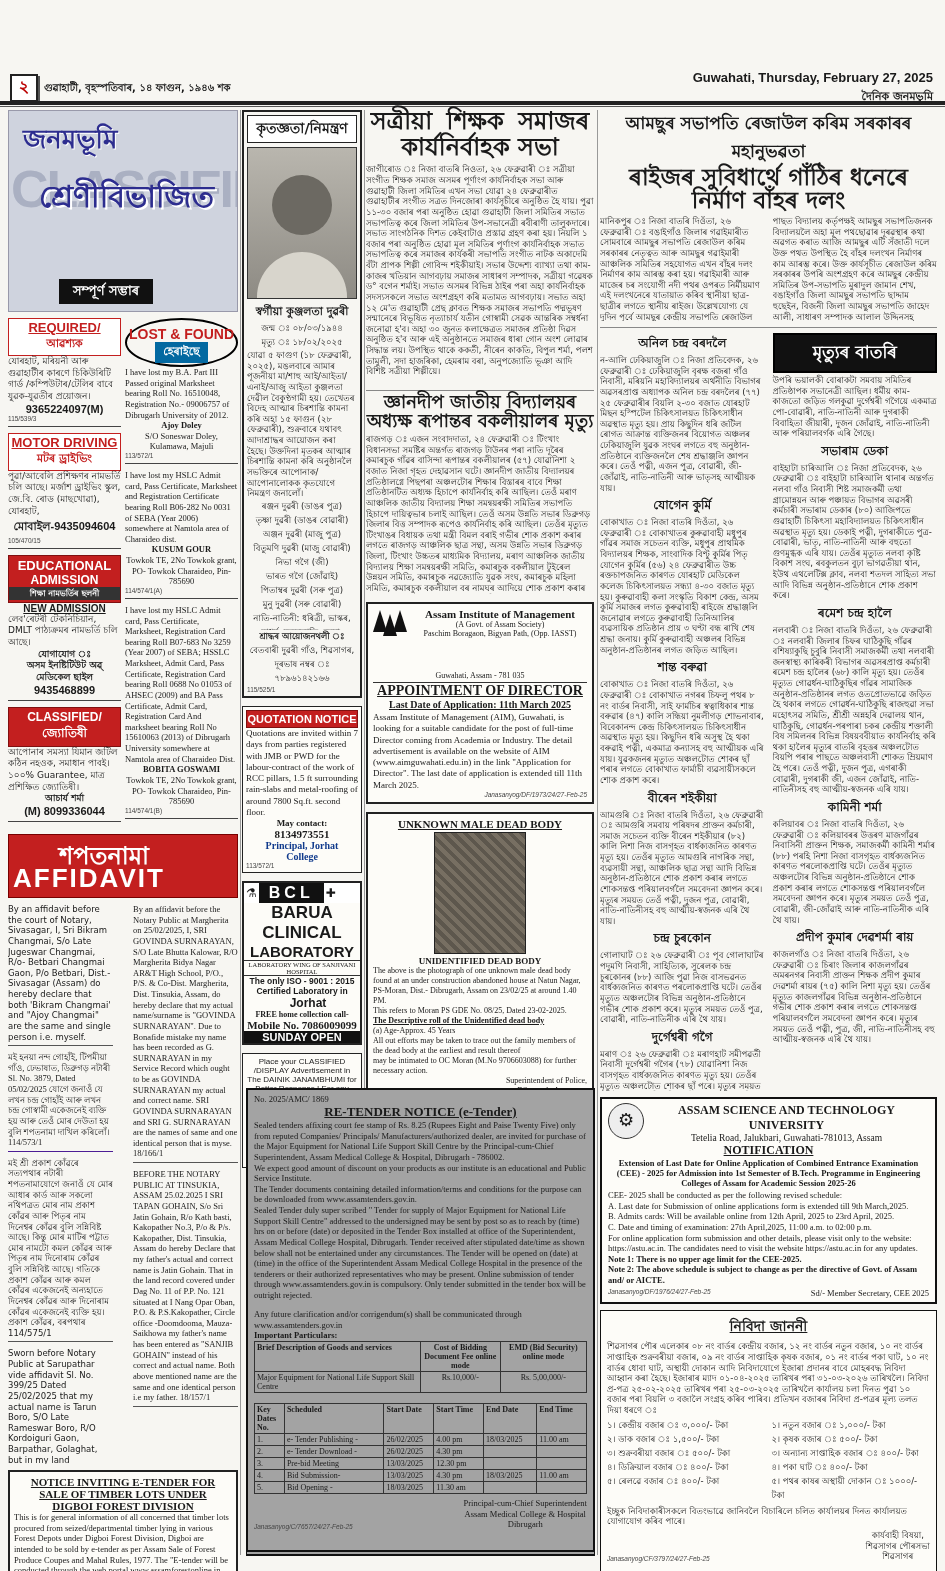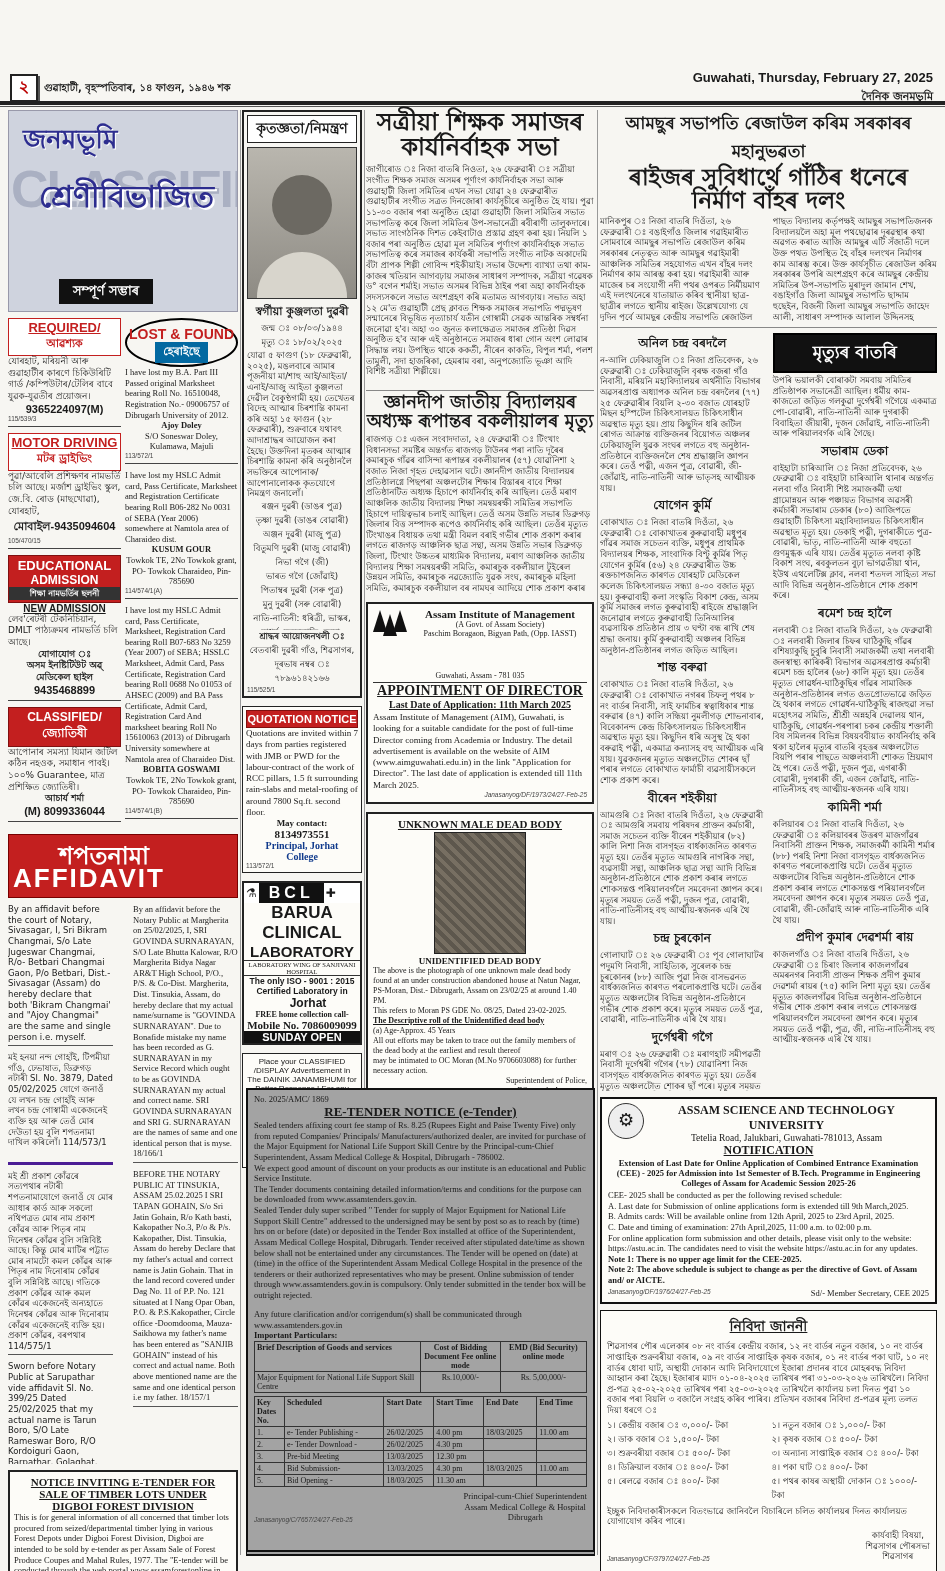--- a/index.html
+++ b/index.html
@@ -175,21 +175,21 @@
     </div>
 
     <div class="aff-banner">
       <div class="aff-as as">শপতনামা</div>
       <div class="aff-en">AFFIDAVIT</div>
     </div>
     <div style="display:flex;gap:20px;height:560px;overflow:hidden;">
       <div style="width:50%;" class="cut">
 
       <div class="small as" style="margin-bottom:6px;border-bottom:1px solid #555;padding-bottom:3px;">By an affidavit before the court of Notary, Sivasagar, I, Sri Bikram Changmai, S/o Late Jugeswar Changmai, R/o- Betbari Changmai Gaon, P/o Betbari, Dist.- Sivasagar (Assam) do hereby declare that both 'Bikram Changmai' and "Ajoy Changmai" are the same and single person i.e. myself.</div>
-          <div class="small as" style="margin-bottom:6px;border-bottom:3px solid #4c1d95;padding-bottom:14px;">মই হনয়া নন্দ গোহাঁই, টিপমীয়া গাঁও, ঢেভাষাত, ডিব্ৰুগড় নটাৰী Sl. No. 3879, Dated 05/02/2025 যোগে জনাওঁ যে লখন চন্দ্ৰ গোহাঁই আৰু লখন চন্দ্ৰ গোস্বামী একেজনেই ব্যক্তি হয় আৰু তেওঁ মোৰ দেউতা হয় বুলি শপতনামা দাখিল কৰিলোঁ।  114/573/1</div>
+          <div class="small as" style="margin-bottom:6px;border-bottom:1px solid #4c1d95;padding-bottom:3px;font-family:Liberation Serif, serif;">মই হনয়া নন্দ গোহাঁই, টিপমীয়া গাঁও, ঢেভাষাত, ডিব্ৰুগড় নটাৰী Sl. No. 3879, Dated 05/02/2025 যোগে জনাওঁ যে লখন চন্দ্ৰ গোহাঁই আৰু লখন চন্দ্ৰ গোস্বামী একেজনেই ব্যক্তি হয় আৰু তেওঁ মোৰ দেউতা হয় বুলি শপতনামা দাখিল কৰিলোঁ।  114/573/1</div>
           <div class="small as" style="margin-bottom:6px;border-bottom:1px solid #555;padding-bottom:3px;">মই শ্ৰী প্ৰকাশ কোঁৱৰে সত্যপথাৰ নটাৰী শপতনামাযোগে জনাওঁ যে মোৰ আধাৰ কাৰ্ড আৰু সকলো নথিপত্ৰত মোৰ নাম প্ৰকাশ কোঁৱৰ আৰু পিতৃৰ নাম দিনেশ্বৰ কোঁৱৰ বুলি সন্নিবিষ্ট আছে। কিন্তু মোৰ মাটিৰ পট্টাত মোৰ নামটো কমল কোঁৱৰ আৰু পিতৃৰ নাম দিনোৰাম কোঁৱৰ বুলি সন্নিবিষ্ট আছে। গতিকে প্ৰকাশ কোঁৱৰ আৰু কমল কোঁৱৰ একেজনেই অন্যহাতে দিনেশ্বৰ কোঁৱৰ আৰু দিনোৰাম কোঁৱৰ একেজনেই ব্যক্তি হয়।  প্ৰকাশ কোঁৱৰ, বৰপথাৰ  114/575/1</div>
           <div class="small as" style="margin-bottom:6px;border-bottom:1px solid #555;padding-bottom:3px;">Sworn before Notary Public at Sarupathar vide affidavit Sl. No. 399/25 Dated 25/02/2025 that my actual name is Tarun Boro, S/O Late Rameswar Boro, R/O Kordoiguri Gaon, Barpathar, Golaghat, but in my land documents covered by P.P. No. 73 situated at Kordoiguri Gaon under Barpathar Mouza my name has been recorded as Punai Rajbongshi &amp; in Voter ID as Tarun Rajbongshi. All the above three names represents me only.  88/2/1</div>
         </div>
       <div style="width:50%;" class="cut">
 
       <div class="small" style="margin-bottom:6px;border-bottom:1px solid #555;padding-bottom:3px;">By an affidavit before the Notary Public at Margherita on 25/02/2025, I, SRI GOVINDA SURNARAYAN, S/O Late Bhutta Kalowar, R/O Margherita Bidya Nagar AR&amp;T High School, P/O., P/S. &amp; Co-Dist. Margherita, Dist. Tinsukia, Assam, do hereby declare that my actual name/surname is "GOVINDA SURNARAYAN". Due to Bonafide mistake my name has been recorded as G. SURNARAYAN in my Service Record which ought to be as GOVINDA SURNARAYAN my actual and correct name. SRI GOVINDA SURNARAYAN and SRI G. SURNARAYAN are the names of same and one identical person that is myse.  18/166/1</div>
           <div class="small" style="margin-bottom:6px;border-bottom:1px solid #555;padding-bottom:3px;">BEFORE THE NOTARY PUBLIC AT TINSUKIA, ASSAM 25.02.2025 I SRI TAPAN GOHAIN, S/o Sri Jatin Gohain, R/o Kath basti, Kakopather No.3, P/o &amp; P/s. Kakopather, Dist. Tinsukia, Assam do hereby Declare that my father's actual and correct name is Jatin Gohain. That in the land record covered under Dag No. 11 of P.P. No. 121 situated at I Nang Opar Oban, P.O. &amp; P.S.Kakopather, Circle office -Doomdooma, Mauza-Saikhowa my father's name has been entered as "SANJIB GOHAIN" instead of his correct and actual name. Both above mentioned name are the same and one identical person i.e my father.  18/157/1</div>
         </div>
     </div>
 
@@ -260,21 +260,21 @@
     </div>
 
     <div class="bx" style="margin-top:8px;padding:3px;">
       <div class="ctr" style="font-size:8px;font-family:'Liberation Sans',sans-serif;">Place your CLASSIFIED /DISPLAY Advertisement in The DAINIK JANAMBHUMI for Better Response ! For any Enquiry Feel FREE to Contact us at:</div>
       <div class="b" style="font-size:8.5px;font-family:'Liberation Sans',sans-serif;border-top:1px solid #333;margin-top:2px;">Jorhat : (0376) 2320033, 2321693, Guwahati:(0361) 2465327, Dibrugarh : (0373) 2321286, Tinssukia : (0374) 2351423.</div>
     </div>
   </div>
 
   <div class="col3">
     <div>
-      <div class="art-h as" style="font-size:24px;">সত্ৰীয়া শিক্ষক সমাজৰ</div>
+      <div class="art-h as" style="font-size:24px;font-family:Liberation Mono, monospace;">সত্ৰীয়া শিক্ষক সমাজৰ</div>
       <div class="art-h as" style="font-size:24px;">কাৰ্যনিৰ্বাহক সভা</div>
       <div class="small as cut" style="height:222px;margin-top:4px;">জাগীৰোড ঃ নিজা বাতৰি নিওতা, ২৬ ফেব্ৰুৱাৰী ঃ সত্ৰীয়া সংগীত শিক্ষক সমাজ অসমৰ পূৰ্ণাংগ কাৰ্যনিৰ্বাহক সভা আৰু গুৱাহাটী জিলা সমিতিৰ এখন সভা যোৱা ২৪ ফেব্ৰুৱাৰীত গুৱাহাটীৰ সংগীত সত্ৰত দিনজোৰা কাৰ্যসূচীৰে অনুষ্ঠিত হৈ যায়। পুৱা ১১-৩০ বজাৰ পৰা অনুষ্ঠিত হোৱা গুৱাহাটী জিলা সমিতিৰ সভাত সভাপতিত্ব কৰে জিলা সমিতিৰ উপ-সভানেত্ৰী ৰবীৰাণী তালুকদাৰে। সভাত সাংগঠনিক দিশত কেইবাটাও প্ৰস্তাৱ গ্ৰহণ কৰা হয়। নিয়লি ১ বজাৰ পৰা অনুষ্ঠিত হোৱা মূল সমিতিৰ পূৰ্ণাংগ কাৰ্যনিৰ্বাহক সভাত সভাপতিত্ব কৰে সমাজৰ কাৰ্যকৰী সভাপতি সংগীত নাটক অকাদেমি বঁটা প্ৰাপক শিল্পী গোবিন্দ শইকীয়াই। সভাৰ উদ্দেশ্য ব্যাখ্যা তথা কাম-কাজৰ খতিয়ান আগবঢ়ায় সমাজৰ সাধাৰণ সম্পাদক, সত্ৰীয়া গৱেষক ড° বগেন শৰ্মাই। সভাত অসমৰ বিভিন্ন ঠাইৰ পৰা অহা কাৰ্যনিৰ্বাহক সদস্যসকলে সভাত অংশগ্ৰহণ কৰি মতামত আগবঢ়ায়। সভাত অহা ১২ মে'ত গুৱাহাটী প্ৰেছ ক্লাবত শিক্ষক সমাজৰ সভাপতি পদ্মভূষণ সন্মানেৰে বিভূষিত নৃত্যাচাৰ্য যতীন গোস্বামী সেৱক আন্তৰিক সম্বৰ্ধনা জনোৱা হ'ব। অহা ৩০ জুনত কলাক্ষেত্ৰত সমাজৰ প্ৰতিষ্ঠা দিৱস অনুষ্ঠিত হ'ব আৰু এই অনুষ্ঠানতে সমাজৰ ধাৰা গোন অংশ লোৱাৰ সিদ্ধান্ত লয়। উপস্থিত থাকে ককৰ্তী, নীৰেন কাকতি, বিপুল শৰ্মা, পলশ তামুলী, সদা হাজৰিকা, হেমৰাম বৰা, অনুপজ্যোতি ভূঞা আদি বিশিষ্ট সত্ৰীয়া শিল্পীয়ে।</div>
     </div>
     <div style="margin-top:4px;border-top:1px solid #888;padding-top:2px;">
       <div class="art-h as" style="font-size:18px;">জ্ঞানদীপ জাতীয় বিদ্যালয়ৰ</div>
       <div class="art-h as" style="font-size:18px;">অধ্যক্ষ ৰূপান্তৰ বকলীয়ালৰ মৃত্যু</div>
       <div class="small as cut" style="height:160px;margin-top:3px;">ৰাজগড় ঃ এজন সংবাদদাতা, ২৪ ফেব্ৰুৱাৰী ঃ টিংখাং বিধানসভা সমষ্টিৰ অন্তৰ্গত ৰাজগড় টাউনৰ পৰা নাতি দূৰৈৰ কমাৰচুক গাঁৱৰ বাসিন্দা ৰূপান্তৰ বকলীয়ালৰ (৫৭) যোৱানিশা ২ বজাত নিজা গৃহত দেহাৱসান ঘটে। জ্ঞানদীপ জাতীয় বিদ্যালয়ৰ প্ৰতিষ্ঠালগ্নে পিছপৰা অঞ্চলটোৰ শিক্ষাৰ বিস্তাৰৰ বাবে শিক্ষা প্ৰতিষ্ঠানটিত অধ্যক্ষ হিচাপে কাৰ্যনিৰ্বাহ কৰি আছিল। তেওঁ মৰাণ আঞ্চলিক জাতীয় বিদ্যালয় শিক্ষা সমন্বয়ৰক্ষী সমিতিৰ সভাপতি হিচাপে দায়িত্বভাৰ চলাই আছিল। তেওঁ অসম উন্নতি সভাৰ ডিব্ৰুগড় জিলাৰ বিত্ত সম্পাদক ৰূপেও কাৰ্যনিৰ্বাহ কৰি আছিল। তেওঁৰ মৃত্যুত টিংখাঙৰ বিধায়ক তথা মন্ত্ৰী বিমল বৰাই গভীৰ শোক প্ৰকাশ কৰাৰ লগতে ৰাজগড় আঞ্চলিক ছাত্ৰ সন্থা, অসম উন্নতি সভাৰ ডিব্ৰুগড় জিলা, টিংখাং উচ্চতৰ মাধ্যমিক বিদ্যালয়, মৰাণ আঞ্চলিক জাতীয় বিদ্যালয় শিক্ষা সমন্বয়ৰক্ষী সমিতি, কমাৰচুক বকলীয়াল টুইৰেল উন্নয়ন সমিতি, কমাৰচুক নৱজ্যোতি যুৱক সংঘ, কমাৰচুক মহিলা সমিতি, কমাৰচুক বকলীয়াল বৰ নামঘৰ আদিয়ে শোক প্ৰকাশ কৰাৰ লগতে শোক সন্তপ্ত পৰিয়ালবৰ্গলৈ গভীৰ সমবেদনা জ্ঞাপন কৰে। তেওঁ পত্নীসহ দুগৰাকী কন্যাৰ লগতে আত্মীয়-স্বজনক এৰি যায়।</div>
     </div>
 
     <div class="cbox" style="margin-top:8px;border-width:2px;">
@@ -329,21 +329,21 @@
         <th style="width:24%;text-align:center;">Cost of Bidding Document Fee online mode</th>
         <th style="width:26%;text-align:center;">EMD (Bid Security) online mode</th>
       </tr>
       <tr>
         <td>Major Equipment for National Life Support Skill Centre</td>
         <td style="text-align:center;">Rs.10,000/-</td>
         <td style="text-align:center;">Rs. 5,00,000/-</td>
       </tr>
     </tbody>
       </table>
-    <table class="t" style="margin-top:3px;">
+    <table class="t" style="margin-top:10px;">
       <thead>
         <tr>
           <th style="width:9%;">Key Dates No.</th>
           <th style="width:30%;">Scheduled</th>
           <th style="width:15%;">Start Date</th>
           <th style="width:15%;">Start Time</th>
           <th style="width:16%;">End Date</th>
           <th style="width:15%;">End Time</th>
         </tr>
       </thead>

